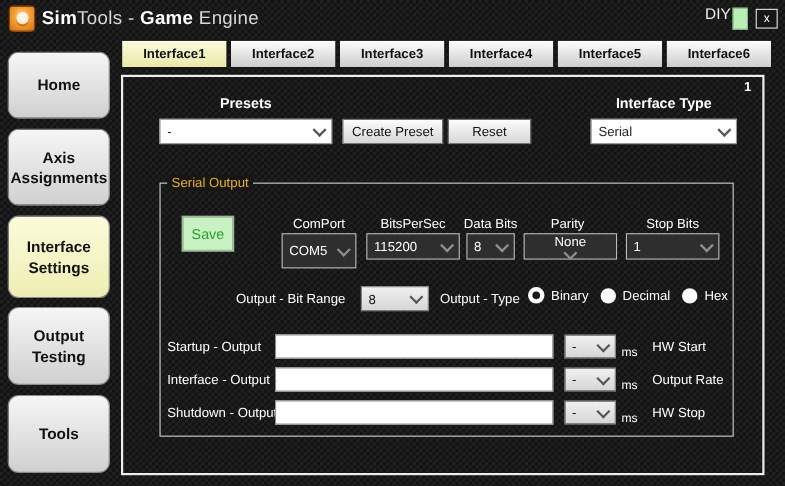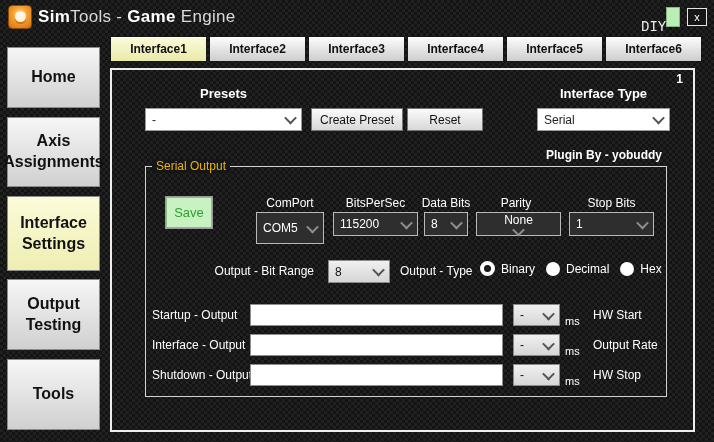--- a/index.html
+++ b/index.html
@@ -16,36 +16,36 @@
   .abs{position:absolute;box-sizing:border-box;}
 
   
   .app-icon{left:8px;top:5px;width:24px;height:24px;border-radius:4px;
     background:radial-gradient(circle at 50% 38%,#ffe2b0 0%,#f6a133 40%,#d96f0e 100%);
     border:1px solid #8a4a00;}
   .app-icon::after{content:"";position:absolute;left:6px;top:5px;width:11px;height:11px;
     border-radius:50%;background:rgba(255,250,240,.9);box-shadow:0 2px 0 rgba(180,80,0,.55);}
   .window-title{left:38px;top:7px;font-size:17px;color:#d9d9d9;letter-spacing:.3px;white-space:nowrap;}
   .window-title b{color:#ffffff;}
-  .diy-label{left:641px;top:19px;color:#f0f0f0;font-size:14px;font-family:Liberation Mono, monospace;}
+  .diy-label{left:641px;top:4px;color:#f0f0f0;font-size:14px;}
   .diy-indicator{left:666px;top:7px;width:14px;height:20px;background:#b9eeb5;border:1px solid #85b985;}
   .close-button{left:687px;top:8px;width:20px;height:18px;border:1px solid #e6e6e6;background:#161616;
     color:#fff;font-size:11px;line-height:16px;text-align:center;cursor:default;}
 
   
   .tabs{left:110px;top:36px;width:592px;height:26px;display:flex;gap:2px;}
   .tab{flex:1;background:linear-gradient(#fdfdfd,#cdcdcd);border:1px solid #161616;
     box-shadow:inset 0 1px 0 #fff;display:flex;align-items:center;justify-content:center;
     font-size:12px;font-weight:bold;color:#111;}
   .tab.active{background:linear-gradient(#fbfbdc,#e9e9a9);}
 
   
   .side-btn{left:7px;width:93px;background:linear-gradient(#f6f6f6,#d0d0d0);
-    border:1px solid #8b8b8b;border-radius:0;display:flex;align-items:center;justify-content:center;
-    text-align:center;font-size:16px;font-weight:bold;color:#111;padding:0 8px;line-height:1.3;}
+    border:1px solid #8b8b8b;border-radius:10px;display:flex;align-items:center;justify-content:center;
+    text-align:center;font-size:14px;font-weight:bold;color:#111;padding:0 8px;line-height:1.3;}
   .side-btn.active{background:linear-gradient(#fbfbda,#eeeeb2);}
 
   
   .main-panel{left:110px;top:68px;width:585px;height:364px;border:2px solid #ededed;}
   .page-number{right:10px;top:2px;color:#fff;font-size:12px;font-weight:bold;}
   .lbl{position:absolute;color:#fff;font-size:12px;box-sizing:border-box;white-space:nowrap;}
   .lbl-bold{font-weight:bold;font-size:13px;}
   .center{text-align:center;white-space:normal;}
   .right{text-align:right;}
 
@@ -115,21 +115,20 @@
   </div>
   <div class="btn" style="left:199px;top:38px;width:92px;height:23px;">Create Preset</div>
   <div class="btn" style="left:295px;top:38px;width:76px;height:23px;">Reset</div>
 
   <div class="lbl lbl-bold center" style="left:425px;top:16px;width:133px;">Interface Type</div>
   <div class="sel sel-white" style="left:425px;top:38px;width:133px;height:23px;">
     <span>Serial</span>
     <span class="chev"></span>
   </div>
 
-  <div class="lbl right" style="left:340px;top:78px;width:210px;font-weight:bold;">Plugin By - yobuddy</div>
 
   <div class="groupbox" style="left:33px;top:96px;width:522px;height:231px;">
     <div class="groupbox-legend">Serial Output</div>
 
     <div class="btn save-btn" style="left:20px;top:30px;width:46px;height:31px;">Save</div>
 
     <div class="lbl center" style="left:95px;top:29px;width:98px;">ComPort</div>
     <div class="sel sel-dark" style="left:110px;top:45px;width:68px;height:32px;">
       <span>COM5</span>
       <span class="chev"></span>

